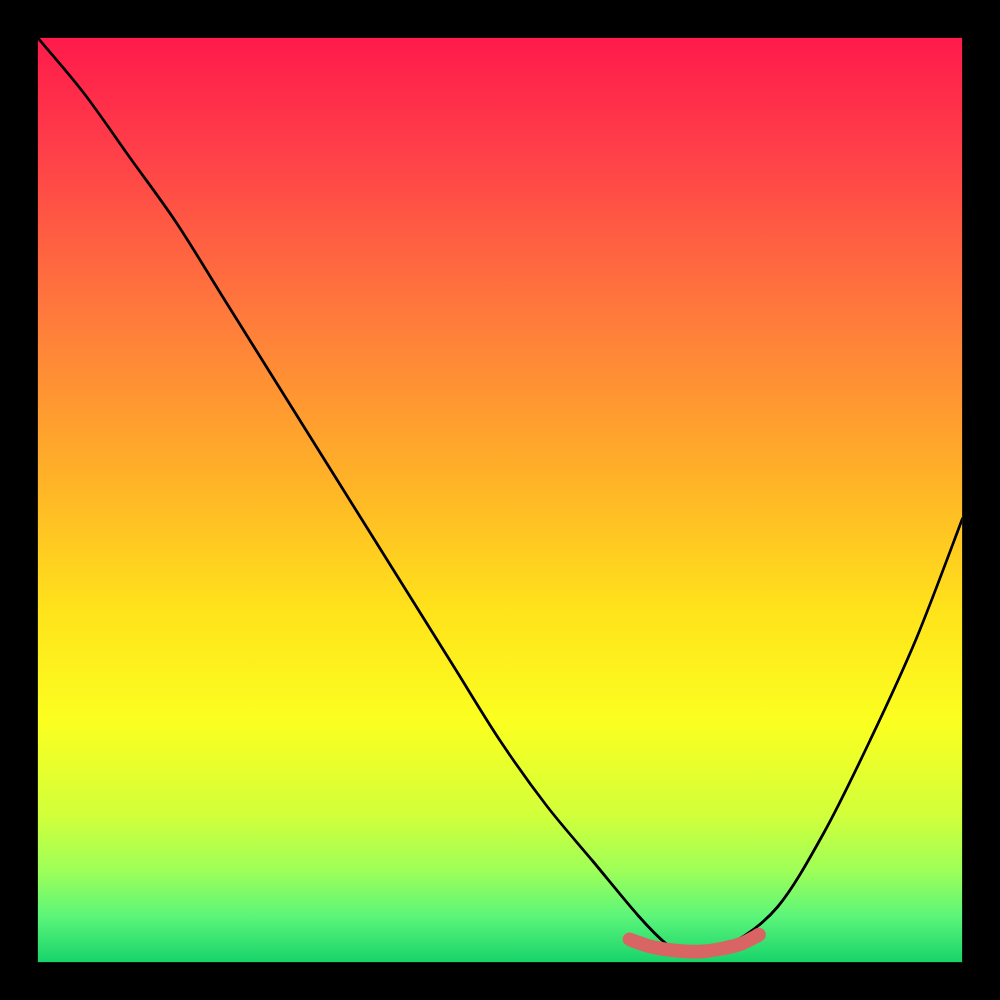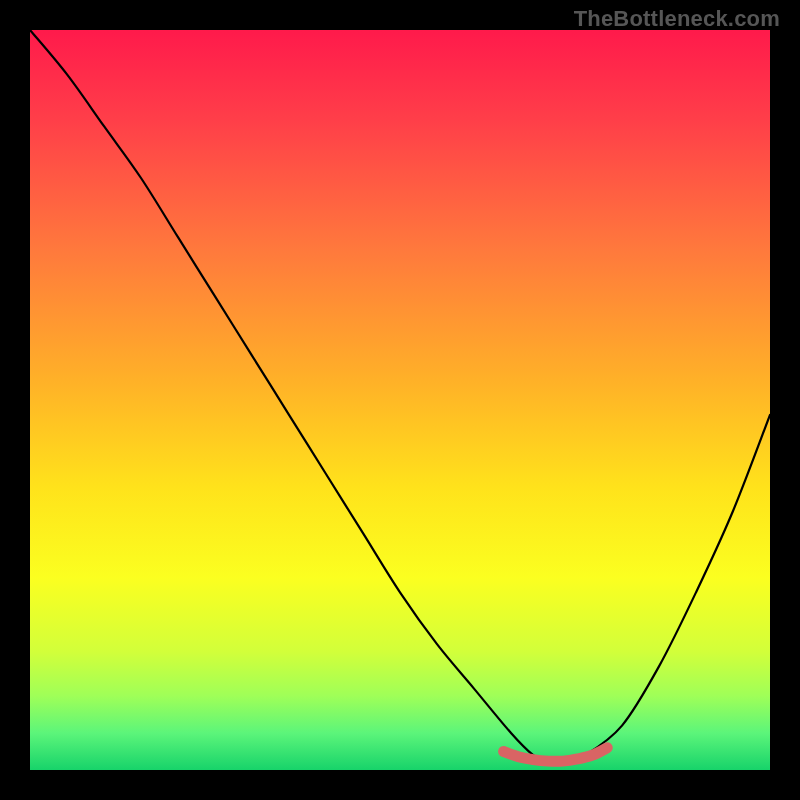--- a/index.html
+++ b/index.html
@@ -35,21 +35,20 @@
     font-size: 22px;
     font-weight: 600;
     color: #565656;
     letter-spacing: 0.2px;
   }
 </style>
 </head>
 <body>
 
 <div class="frame">
-  <div class="watermark">TheBottleneck.com</div>
   <div class="plot">
     <svg class="gradient" viewBox="0 0 740 740" preserveAspectRatio="none">
       <defs>
         <linearGradient id="bg" x1="0" y1="0" x2="0" y2="1">
             <stop offset="0%" stop-color="#ff1a4b"></stop>
             <stop offset="12%" stop-color="#ff3e49"></stop>
             <stop offset="30%" stop-color="#ff7a3c"></stop>
             <stop offset="48%" stop-color="#ffb327"></stop>
             <stop offset="62%" stop-color="#ffe31b"></stop>
             <stop offset="74%" stop-color="#fbff20"></stop>

